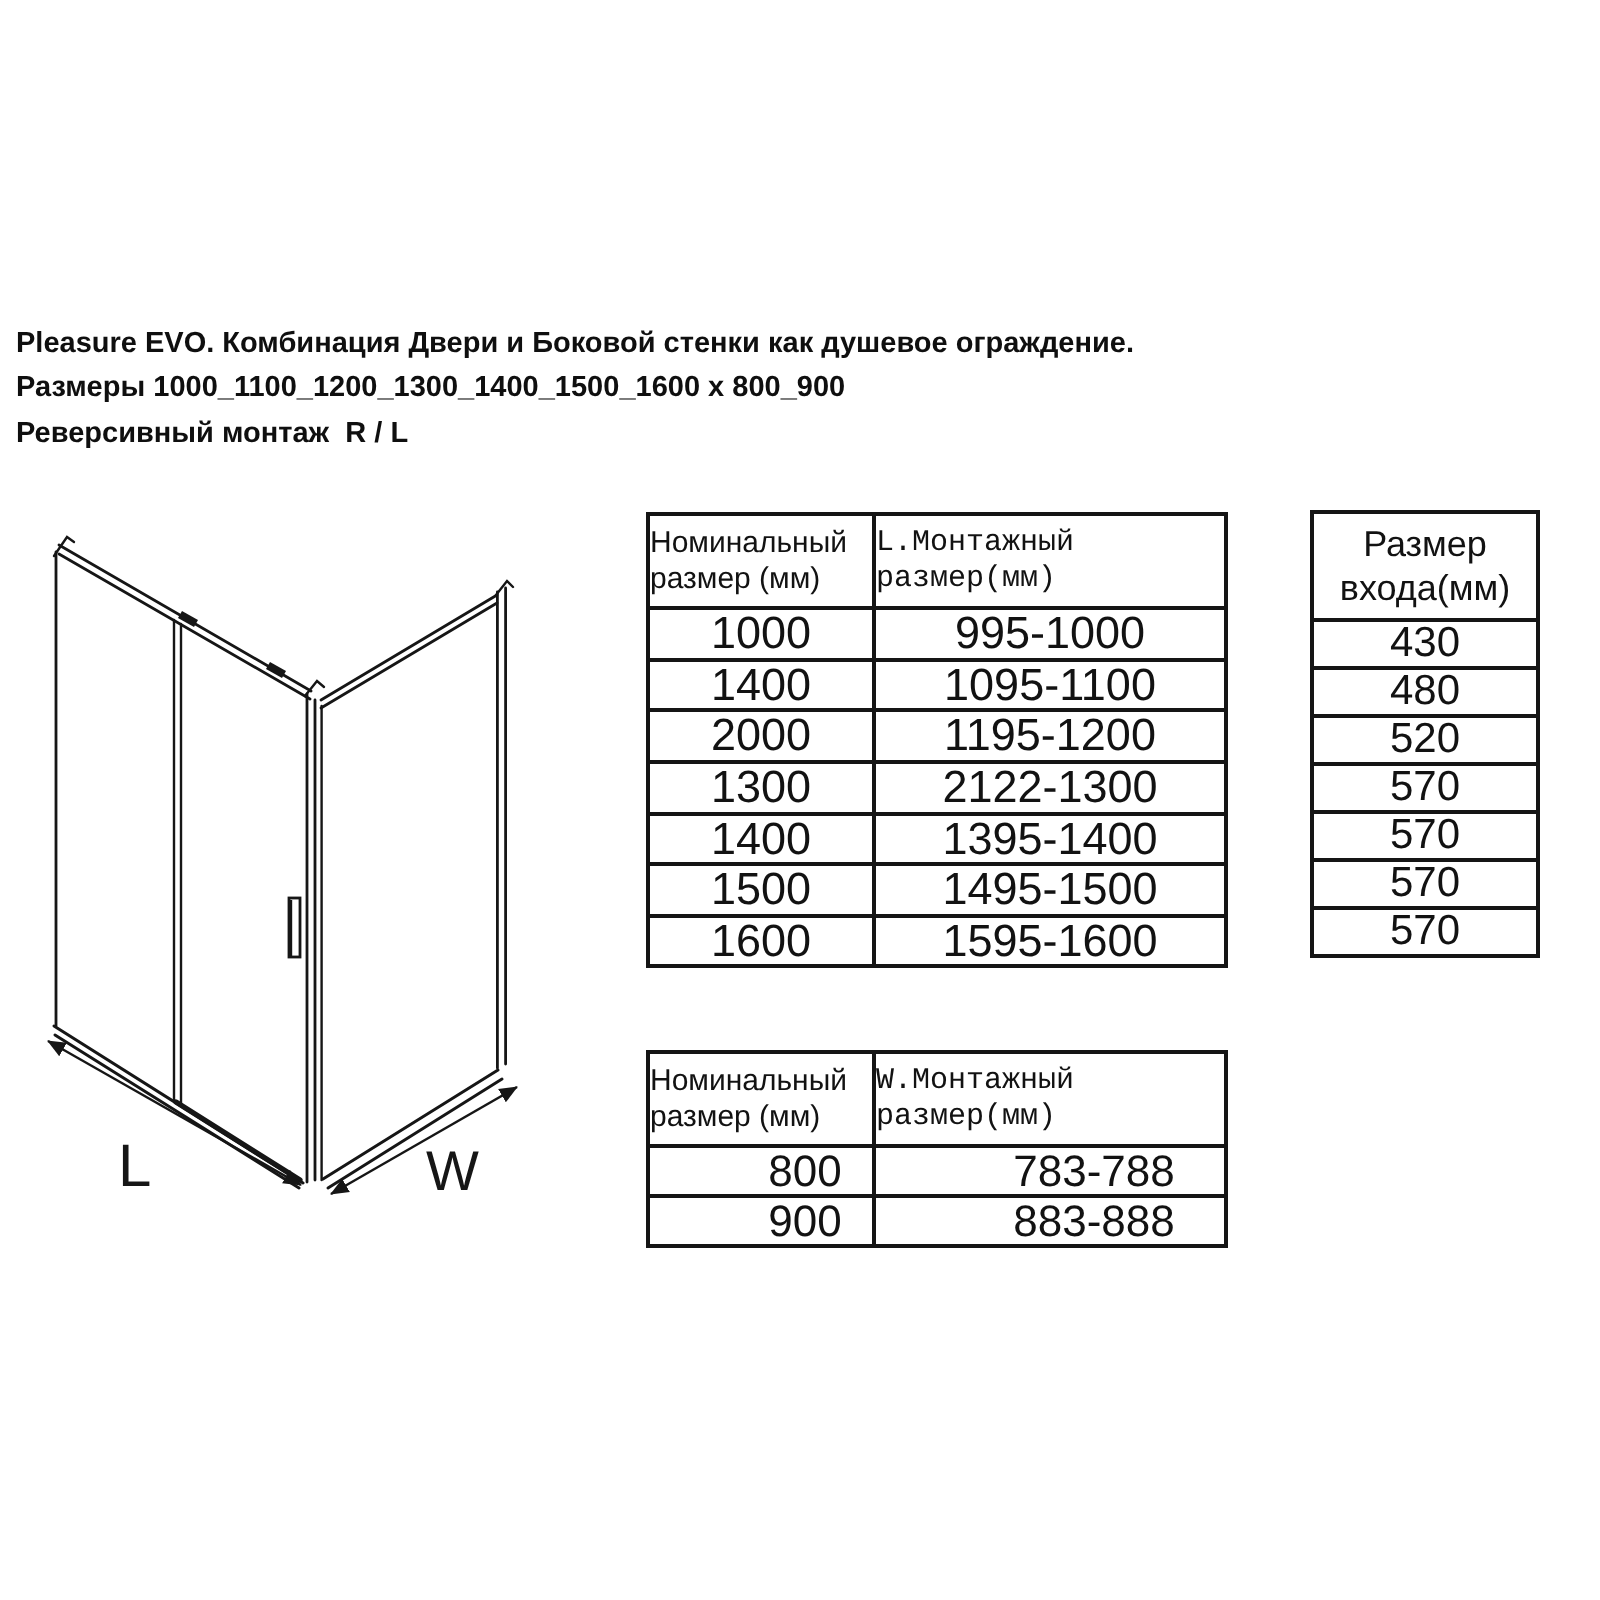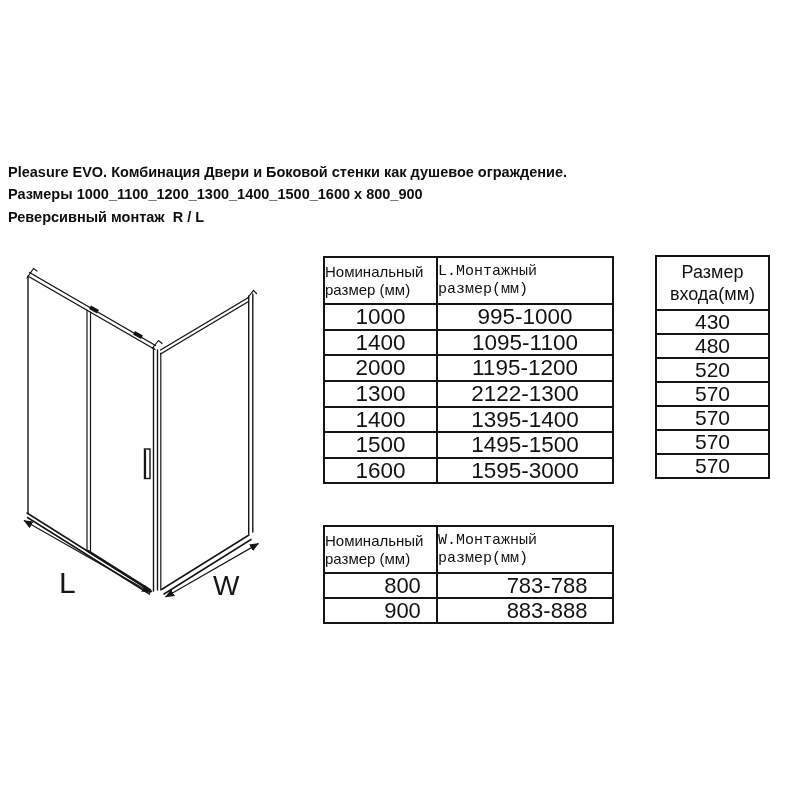--- a/index.html
+++ b/index.html
@@ -164,21 +164,21 @@
       <tr>
         <td>1400</td>
         <td>1395-1400</td>
       </tr>
       <tr>
         <td>1500</td>
         <td>1495-1500</td>
       </tr>
       <tr>
         <td>1600</td>
-        <td>1595-3000</td>
+        <td>1595-1600</td>
       </tr>
     </tbody>
   </table>
 
   <table class="spec-table e-table">
     <thead>
       <tr>
         <th>
           <div>Размер</div>
           <div>входа(мм)</div>

